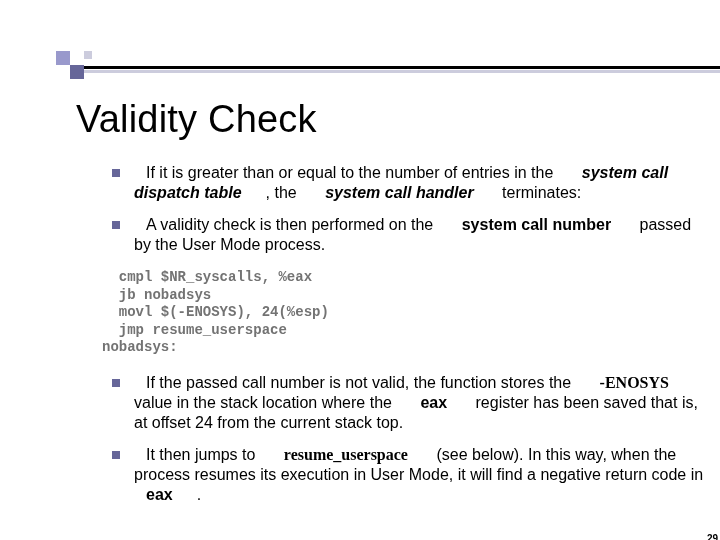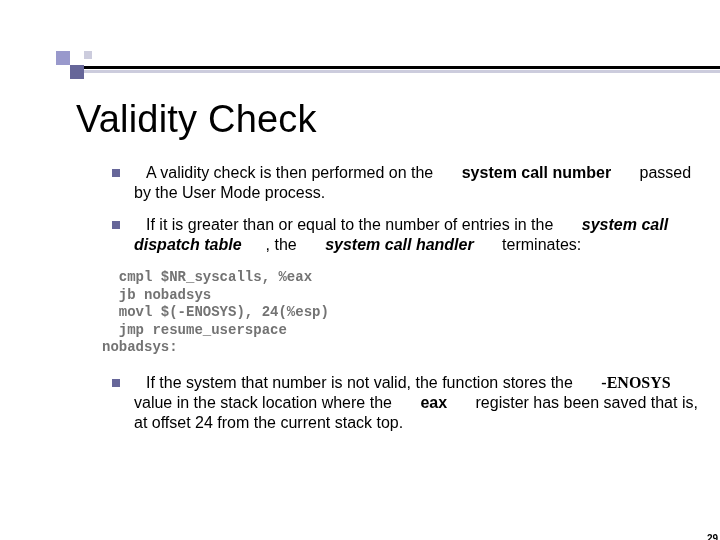--- a/index.html
+++ b/index.html
@@ -101,33 +101,36 @@
   <div class="square sq3"></div>
   <div class="line-dark"></div>
   <div class="line-light"></div>
 </div>
 
 <div class="slide">
   <h1 class="title">Validity Check</h1>
 
   <ul class="bullets">
     <li>
-      <span>A validity check is then performed on the </span><span class="b">system call number </span><span>passed by the User Mode process.</span>
+      <span>If it is greater than or equal to the number of entries in the </span><span class="bi">system call dispatch table</span><span>, the </span><span class="bi">system call handler</span><span> terminates:</span>
     </li>
     <li>
-      <span>If it is greater than or equal to the number of entries in the </span><span class="bi">system call dispatch table</span><span>, the </span><span class="bi">system call handler</span><span> terminates:</span>
+      <span>A validity check is then performed on the </span><span class="b">system call number </span><span>passed by the User Mode process.</span>
     </li>
   </ul>
 
   <div class="codeblock">  cmpl $NR_syscalls, %eax
   jb nobadsys
   movl $(-ENOSYS), 24(%esp)
   jmp resume_userspace
 nobadsys:</div>
 
   <ul class="bullets">
     <li>
-      <span>If the system that number is not valid, the function stores the </span><span class="codei">-ENOSYS</span><span> value in the stack location where the </span><span class="b">eax</span><span> register has been saved that is, at offset 24 from the current stack top.</span>
+      <span>If the passed call number is not valid, the function stores the </span><span class="codei">-ENOSYS</span><span> value in the stack location where the </span><span class="b">eax</span><span> register has been saved that is, at offset 24 from the current stack top.</span>
+    </li>
+    <li>
+      <span>It then jumps to </span><span class="codei">resume_userspace</span><span> (see below). In this way, when the process resumes its execution in User Mode, it will find a negative return code in </span><span class="b">eax</span><span>.</span>
     </li>
   </ul>
 </div>
 
 <div class="pagenum">29</div>
 
 </body></html>

